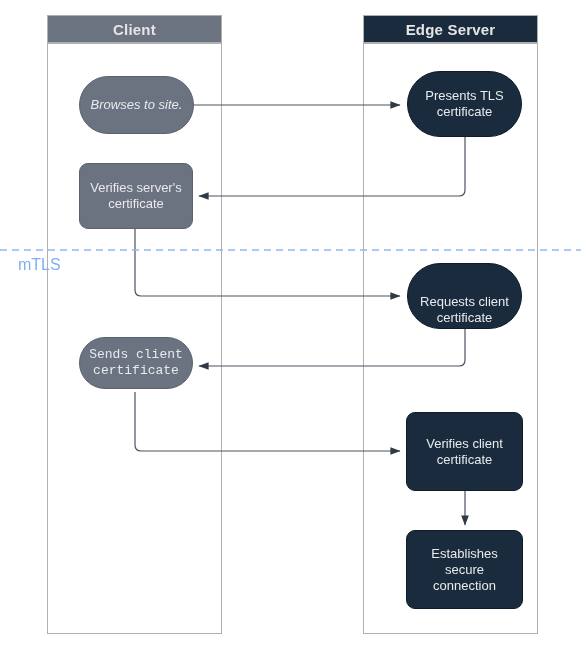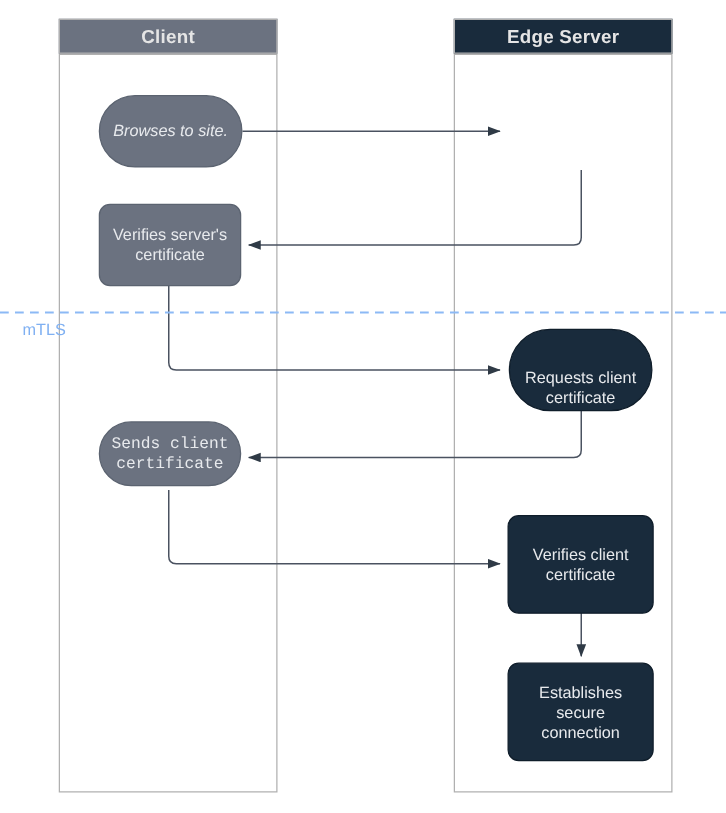--- a/index.html
+++ b/index.html
@@ -69,21 +69,21 @@
   svg#wires {
     position: absolute;
     left: 0;
     top: 0;
     width: 581px;
     height: 650px;
     pointer-events: none;
   }
   .mtls-label {
     position: absolute;
-    font-size: 13px;
+    font-size: 16px;
     color: #7fb0f2;
     font-family: "Liberation Sans", sans-serif;
   }
 </style>
 </head>
 <body>
 
 <div id="canvas">
 
   <div class="lane" style="left:47px; top:43px; width:175px; height:591px;"></div>
@@ -119,20 +119,23 @@
   </svg>
 
   <div class="mtls-label" style="left:18px; top:256px;">
     <span>mTLS</span>
   </div>
 
   <div class="node gray stadium" style="left:79px; top:76px; width:115px; height:58px;font-style:italic;">
     <span>Browses to site.</span>
   </div>
 
+  <div class="node dark stadium" style="left:407px; top:71px; width:115px; height:66px;">
+    <span>Presents TLS certificate</span>
+  </div>
 
   <div class="node gray rounded" style="left:79px; top:163px; width:114px; height:66px;">
     <span>Verifies server's certificate</span>
   </div>
 
   <div class="node dark stadium" style="left:407px; top:263px; width:115px; height:66px;align-items:flex-end;">
     <span>Requests client certificate</span>
   </div>
 
   <div class="node gray stadium" style="left:79px; top:337px; width:114px; height:52px;font-family:Liberation Mono, monospace;">

